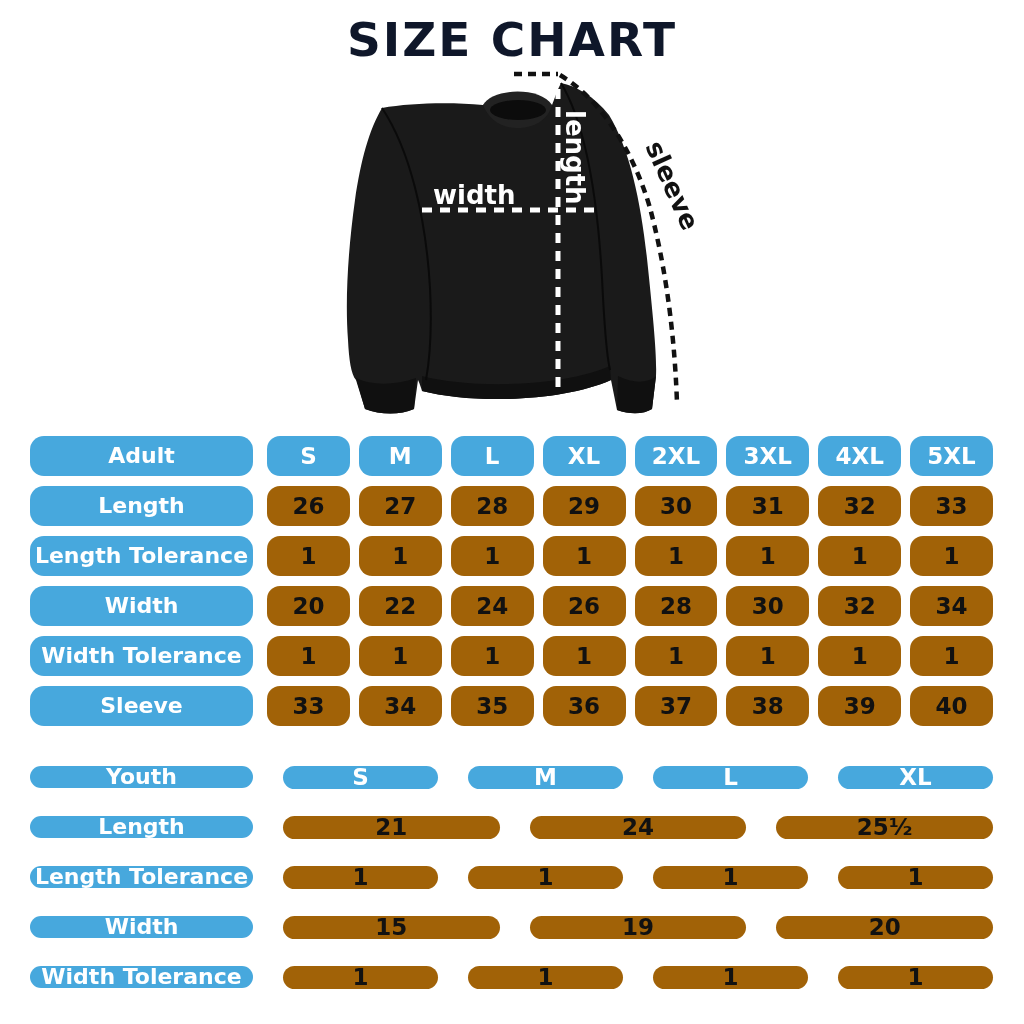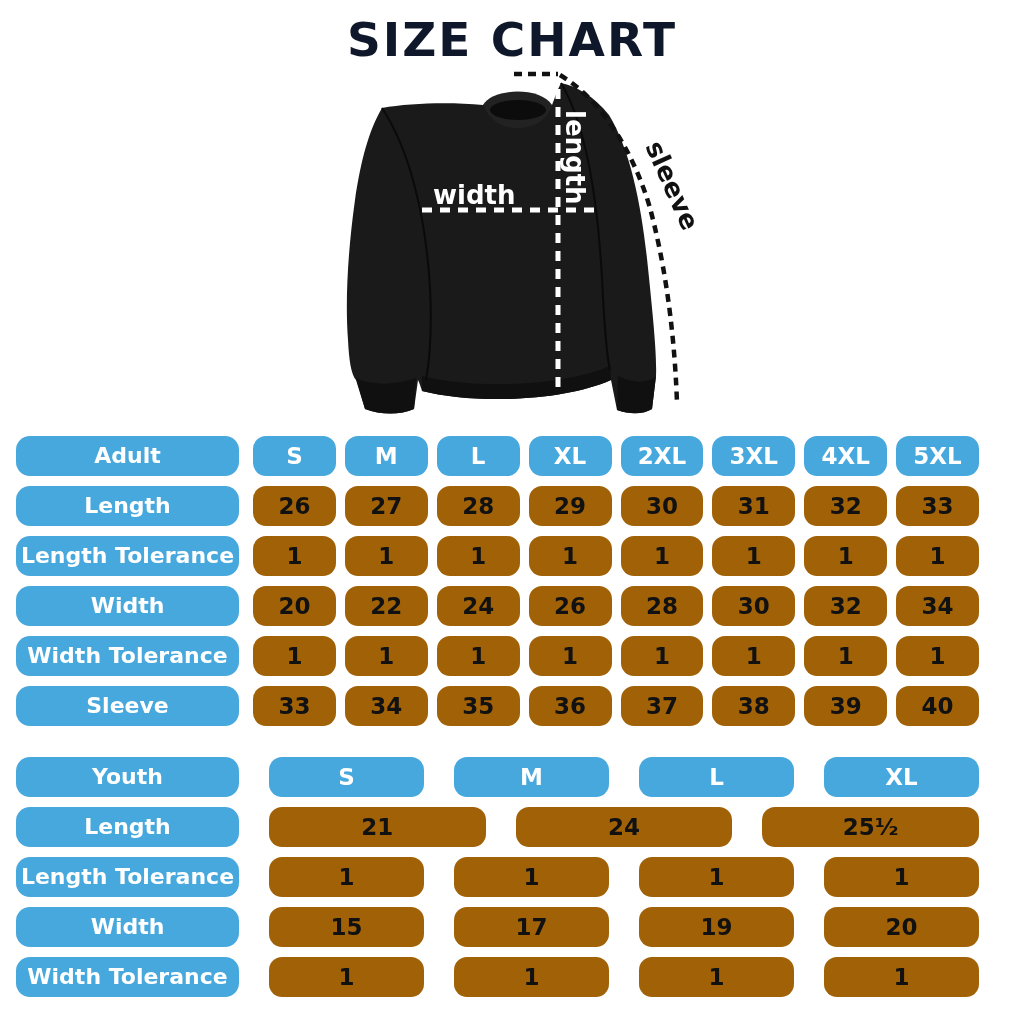--- a/index.html
+++ b/index.html
@@ -6,26 +6,26 @@
   html, body { width: 1024px; height: 1024px; background: #ffffff;
     font-family: "DejaVu Sans", "Liberation Sans", sans-serif; position: relative; overflow: hidden; }
 
   .page-title {
     position: absolute; top: 12px; left: 0; width: 1024px; text-align: center;
     font-size: 47px; font-weight: 800; letter-spacing: 2px; color: #0f172a;
   }
 
   .shirt-wrap { position: absolute; left: 340px; top: 58px; width: 360px; height: 382px; }
 
-  .size-table { position: absolute; left: 16px; width: 963px; }
+  .size-table { position: absolute; left: 30px; width: 963px; }
   .table-adult { top: 436px; }
   .table-youth { top: 757px; }
 
   .row { display: flex; gap: 9px; height: 40px; margin-bottom: 10px; }
-  .table-youth .row { gap: 30px; }
+  .table-youth .row { gap: 30px; align-items: center; }
   .row .lbl { flex: 0 0 223px; margin-right: 5px; }
   .table-youth .row .lbl { margin-right: 0; }
 
   .pill { flex: 1; display: flex; align-items: center; justify-content: center;
     border-radius: 13px; font-weight: 700; line-height: 1; }
   .hd { background: #47a8dd; color: #ffffff; font-size: 23px; }
   .cl { background: #a16207; color: #111111; font-size: 23px; }
   .lbl.hd { font-size: 22px; border-radius: 14px; }
 
   svg text { font-family: "DejaVu Sans", "Liberation Sans", sans-serif; font-weight: 700; }
@@ -165,21 +165,20 @@
   <div class="row">
     <div class="pill hd lbl">Length Tolerance</div>
     <div class="pill cl">1</div>
     <div class="pill cl">1</div>
     <div class="pill cl">1</div>
     <div class="pill cl">1</div>
   </div>
   <div class="row">
     <div class="pill hd lbl">Width</div>
     <div class="pill cl">15</div>
-    <div class="pill cl">17</div>
     <div class="pill cl">19</div>
     <div class="pill cl">20</div>
   </div>
   <div class="row">
     <div class="pill hd lbl">Width Tolerance</div>
     <div class="pill cl">1</div>
     <div class="pill cl">1</div>
     <div class="pill cl">1</div>
     <div class="pill cl">1</div>
   </div>

